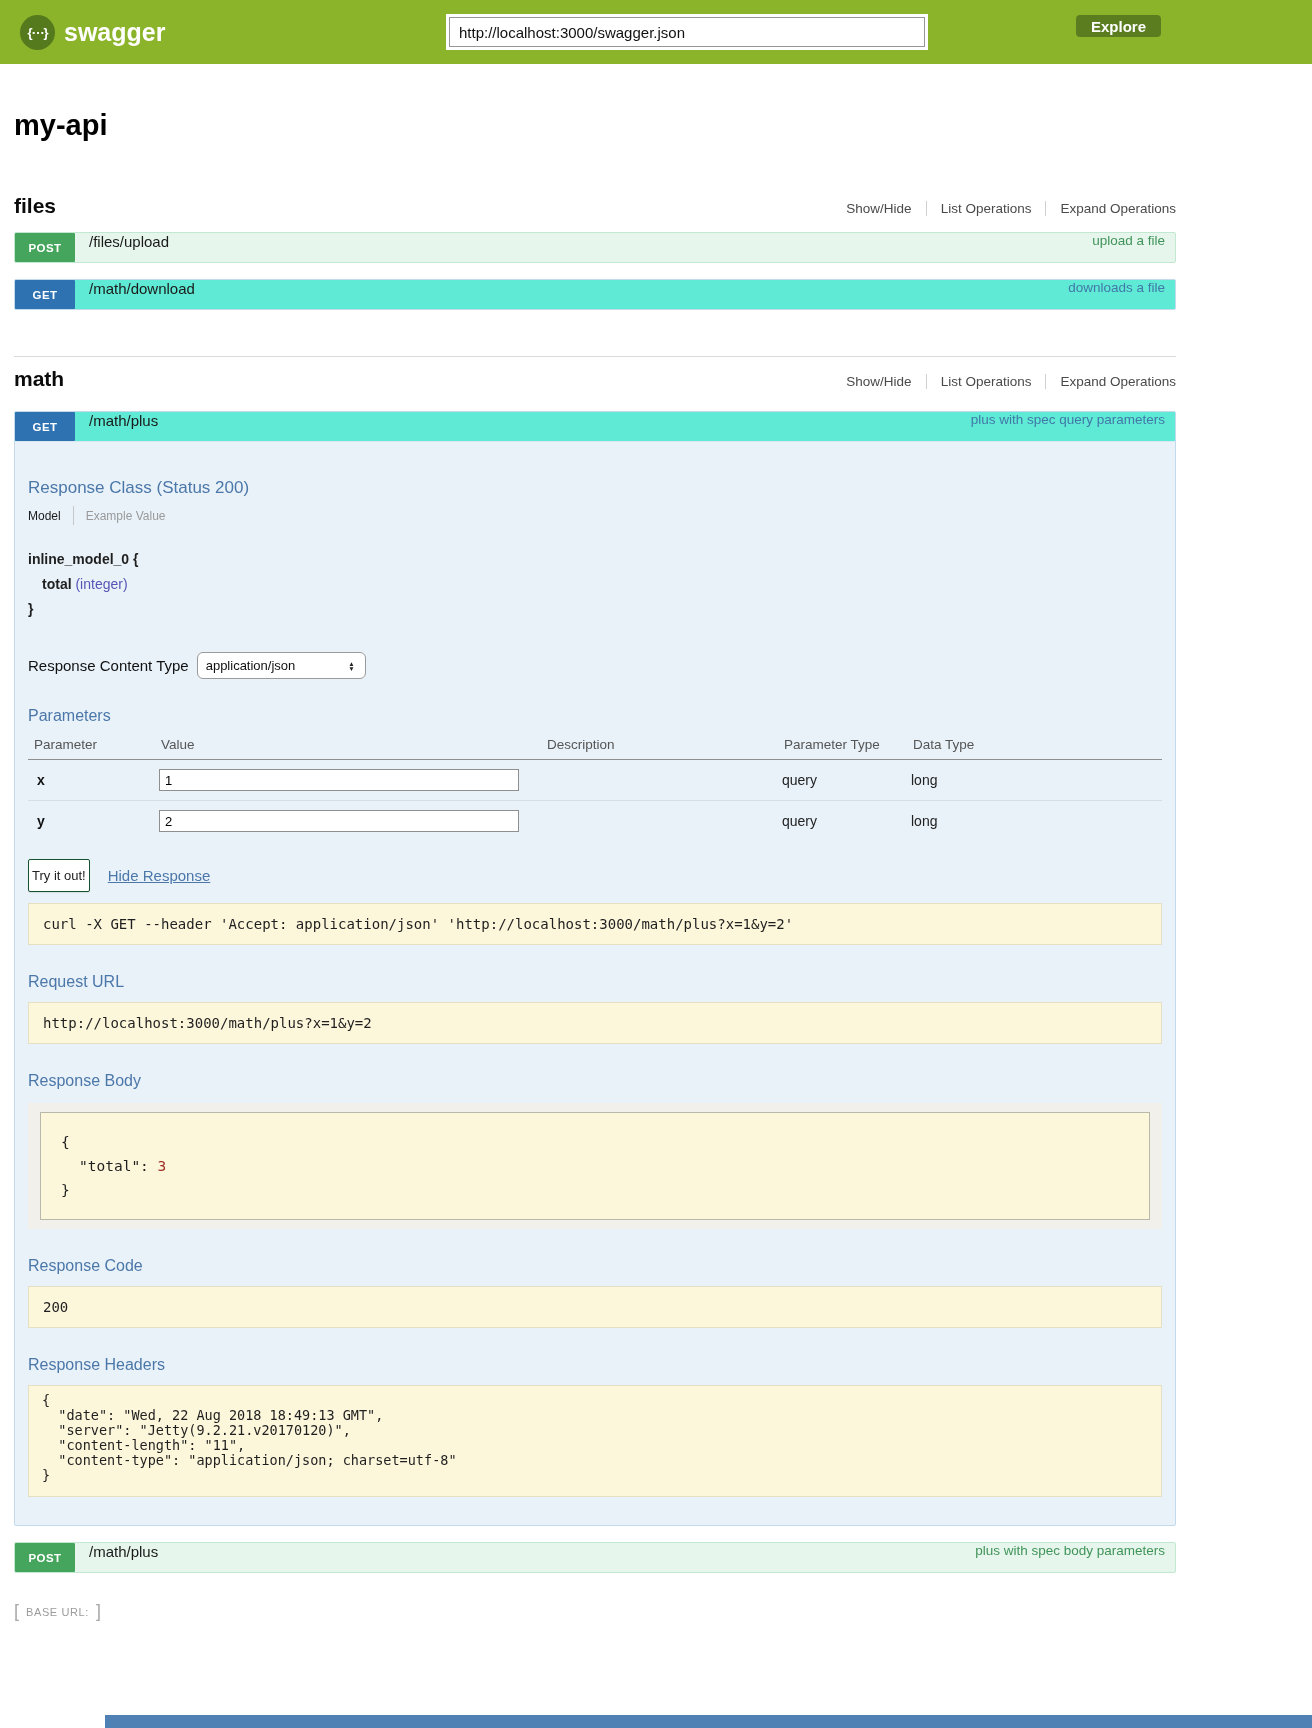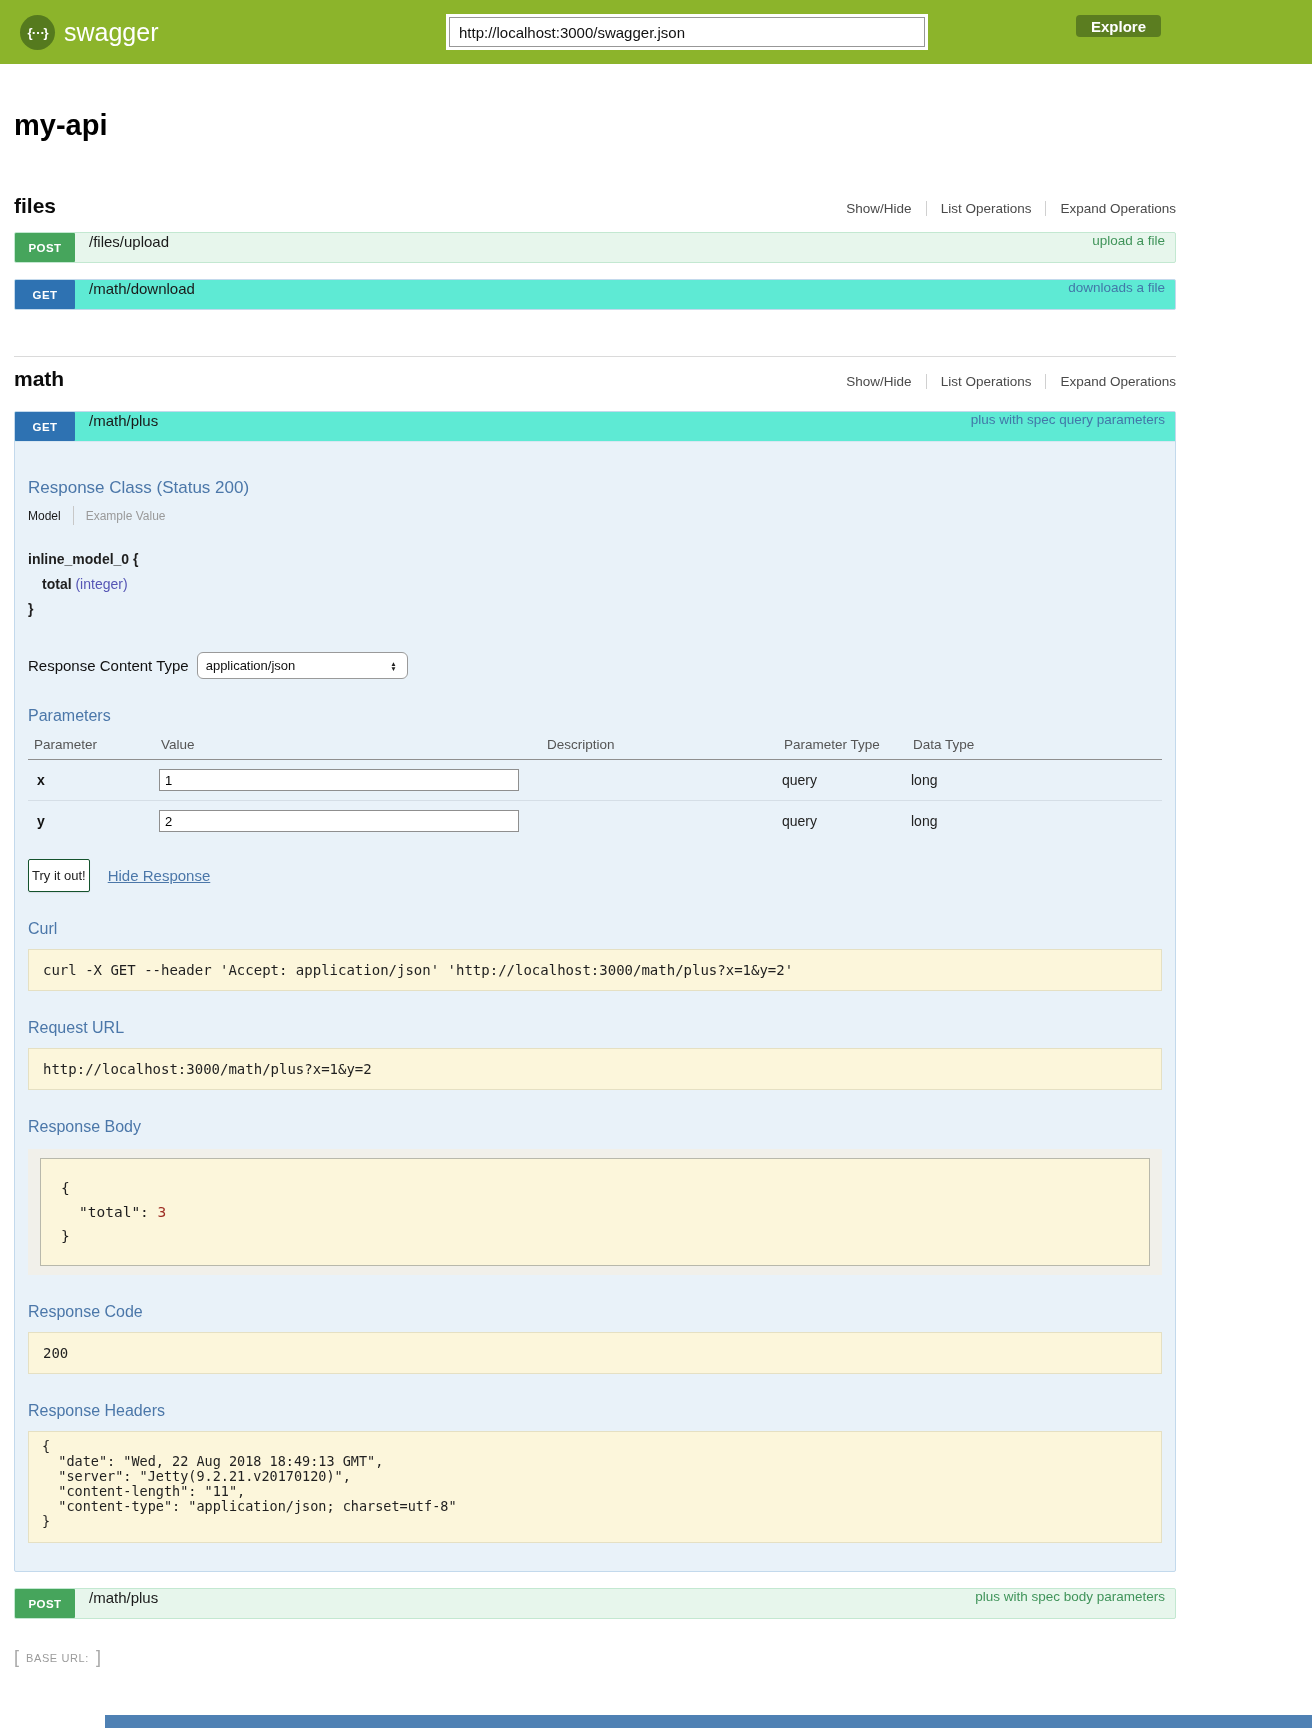--- a/index.html
+++ b/index.html
@@ -11,21 +11,21 @@
     overflow-x:hidden;
   }
   
   .topbar { height:64px; background:#8CB42B; position:relative; display:flex; align-items:center; }
   .logo { display:flex; align-items:center; gap:9px; margin-left:20px; }
   .logo-circle {
     width:35px; height:35px; border-radius:50%; background:#557A1E; color:#fff;
     display:flex; align-items:center; justify-content:center;
     font-weight:bold; font-size:13px; letter-spacing:-1px;
   }
-  .logo-text { color:#fff; font-size:25px; font-weight:normal; }
+  .logo-text { color:#fff; font-size:25px; font-weight:bold; }
   .url-input {
     position:absolute; left:449px; top:17px; width:476px; height:30px;
     border:1px solid #979797; box-shadow:0 0 0 3px #fff; background:#fff;
     font-size:15px; padding:0 9px; font-family:"Liberation Sans", sans-serif; color:#111;
   }
   .explore-btn {
     position:absolute; right:151px; top:15px; height:22px; padding:0 15px;
     background:#5B7D20; color:#fff; font-weight:bold; font-size:15px;
     border:none; border-radius:4px; cursor:pointer; font-family:"Liberation Sans", sans-serif;
   }
@@ -65,21 +65,21 @@
   .tabs { display:flex; align-items:center; margin-top:8px; font-size:12px; }
   .tab-model { color:#1a1a1a; cursor:pointer; }
   .tab-sep { width:1px; height:19px; background:#c8c8c8; margin:0 12px; }
   .tab-example { color:#9a9a9a; cursor:pointer;text-align:center; }
   .model-block { margin-top:22px; font-size:14px; color:#1f1f1f; font-weight:bold; line-height:25px; }
   .model-prop { margin-left:14px; }
   .prop-type { color:#5555B5; font-weight:normal; }
   .rct-row { display:flex; align-items:center; margin-top:30px; }
   .rct-label { font-size:15px; color:#111; }
   .rct-select {
-    margin-left:8px; width:211px; height:27px; border:1px solid #9a9a9a; border-radius:6px;
+    margin-left:8px; width:169px; height:27px; border:1px solid #9a9a9a; border-radius:6px;
     background:#fff; display:flex; align-items:center; justify-content:space-between;
     padding:0 8px; font-size:13px; color:#111; cursor:pointer;
   }
   .select-arrows { display:flex; flex-direction:column; line-height:5px; font-size:6.5px; color:#222; margin-right:2px; }
   
   .params-table { width:100%; border-collapse:collapse; margin-top:4px; table-layout:fixed; }
   .params-table th {
     text-align:left; font-weight:normal; color:#555; font-size:13.5px;
     padding:8px 4px 7px 6px; border-bottom:1px solid #8F8F8F;
   }
@@ -237,21 +237,20 @@
             <td>long</td>
           </tr>
         </tbody>
       </table>
 
       <div class="try-row">
         <button class="try-btn">Try it out!</button>
         <a class="hide-link">Hide Response</a>
       </div>
 
-      <h3 class="blue-h h-sub">Curl</h3>
       <div class="code-box">curl -X GET --header 'Accept: application/json' 'http://localhost:3000/math/plus?x=1&amp;y=2'</div>
 
       <h3 class="blue-h h-sub">Request URL</h3>
       <div class="code-box">http://localhost:3000/math/plus?x=1&amp;y=2</div>
 
       <h3 class="blue-h h-sub">Response Body</h3>
       <div class="resp-body-outer">
         <div class="resp-body-inner">
           <div>{</div>
           <div class="json-indent"><span>"total":</span> <span class="json-num">3</span></div>

